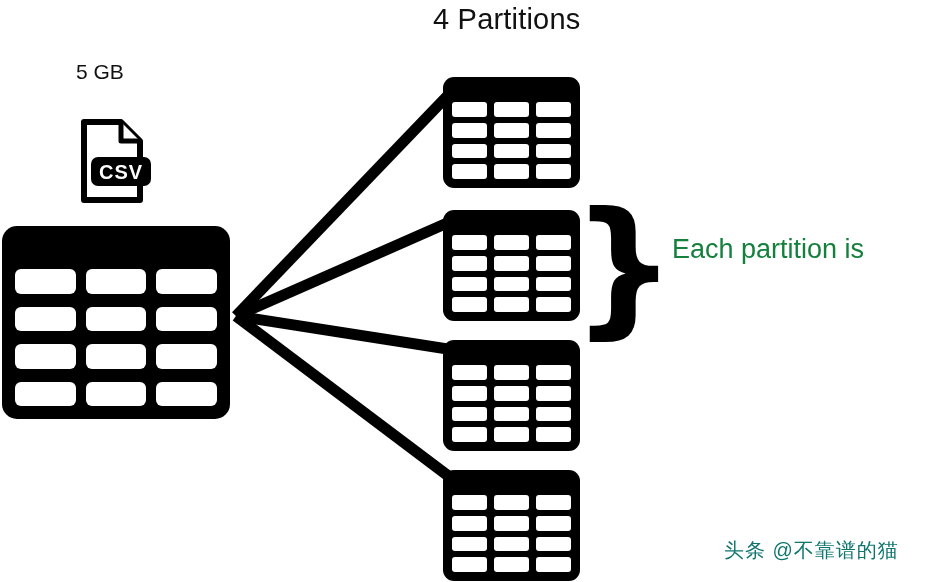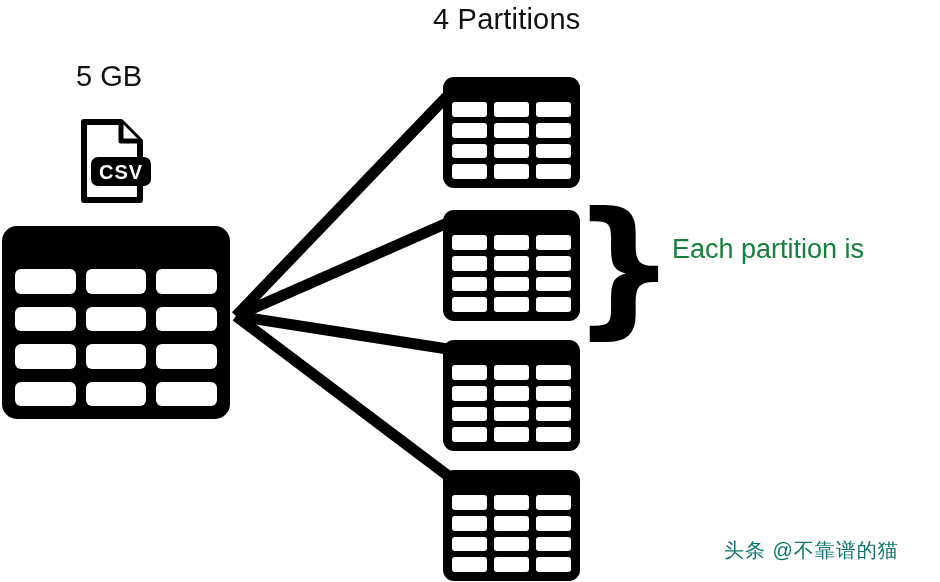--- a/index.html
+++ b/index.html
@@ -26,21 +26,21 @@
   .title {
     left: 433px;
     top: 3px;
     font-size: 29px;
     font-weight: 500;
     letter-spacing: 0.2px;
   }
   .size-label {
     left: 76px;
     top: 60px;
-    font-size: 29px;
+    font-size: 21px;
     font-weight: 500;
   }
   .annotation {
     position: absolute;
     left: 672px;
     top: 231px;
     font-size: 27px;
     line-height: 37px;
     color: #15803d;
     font-weight: 400;

